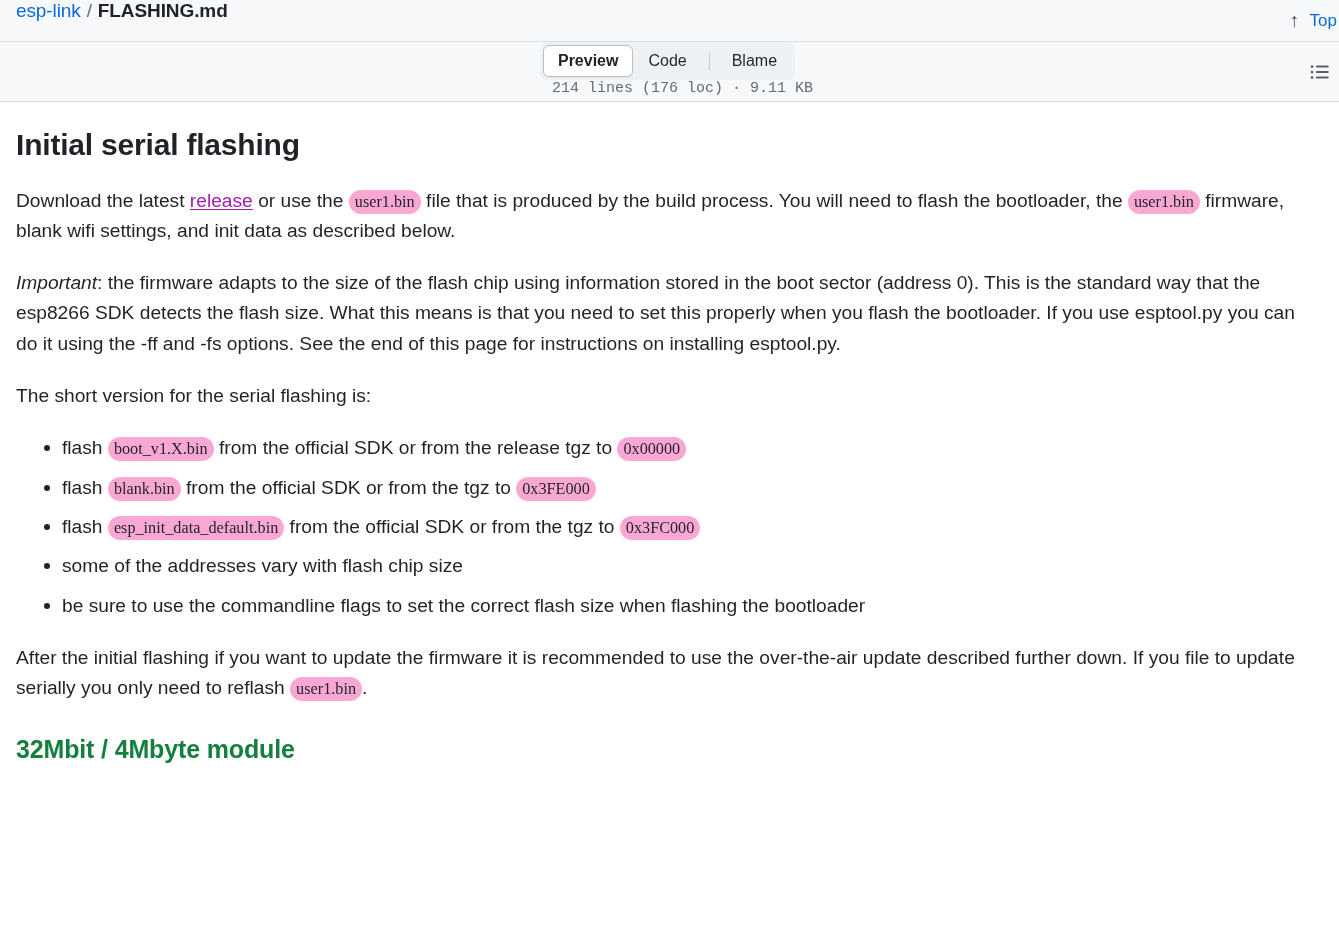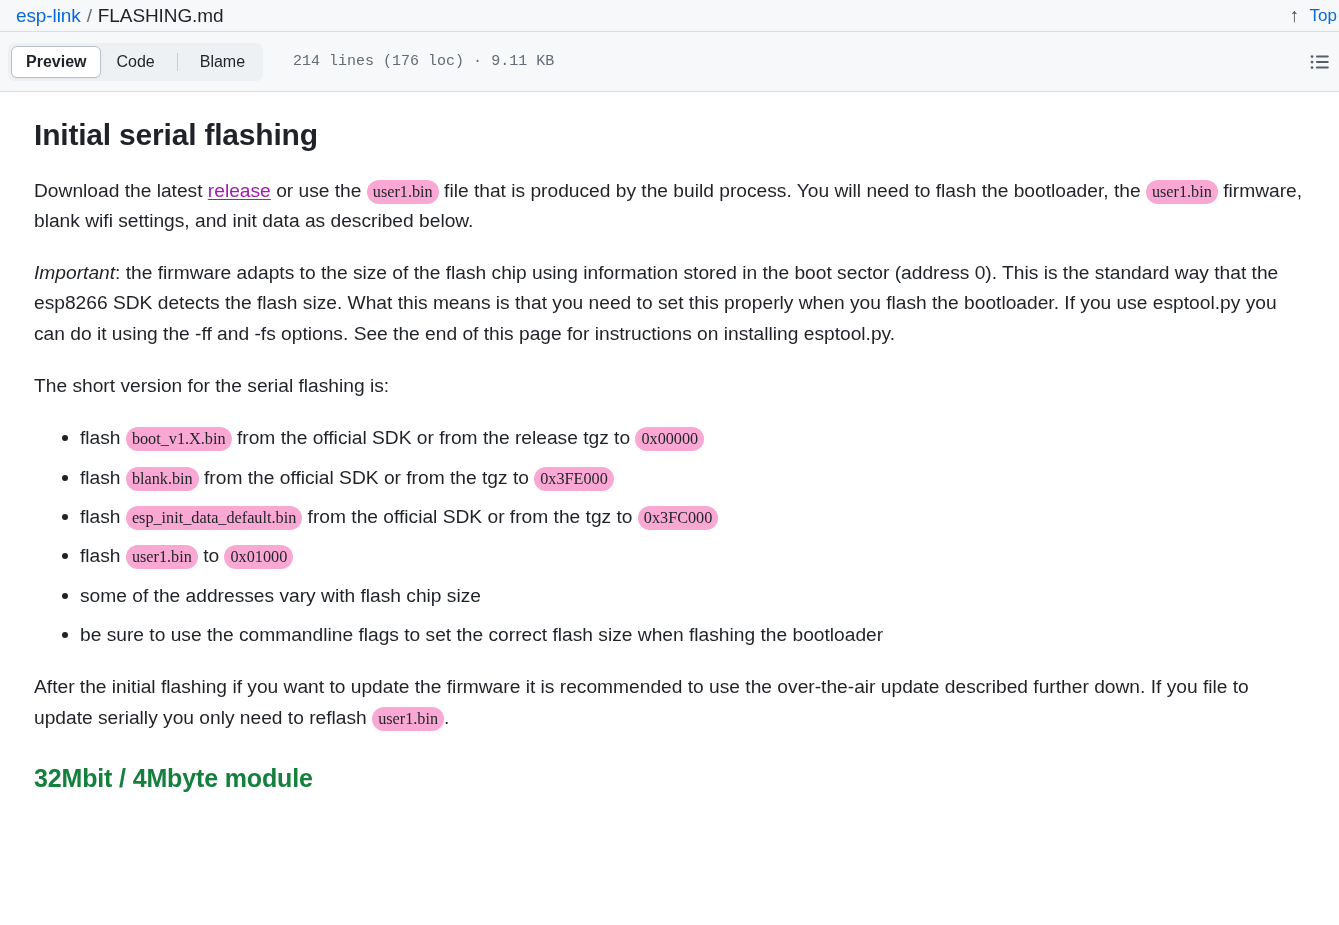--- a/index.html
+++ b/index.html
@@ -7,25 +7,25 @@
     margin: 0; padding: 0;
     width: 1339px; height: 925px;
     overflow: hidden;
     background: #ffffff;
     font-family: "Liberation Sans", sans-serif;
     -webkit-font-smoothing: antialiased;
   }
 
   
   .file-header {
-    height: 32px;
+    height: 42px;
     background: #f6f8fa;
     border-bottom: 1px solid #d8dee4;
     display: flex;
-    align-items: center;
+    align-items: flex-start;
     padding: 0 16px;
     position: relative;
   }
   .breadcrumb {
     display: flex;
     align-items: baseline;
     font-size: 19px;
     color: #1f2328;
     letter-spacing: -0.1px;
   }
@@ -34,21 +34,21 @@
     text-decoration: none;
     cursor: pointer;
   }
   .crumb-sep {
     color: #636c76;
     margin: 0 6px;
     font-weight: 300;
   }
   .crumb-file {
     color: #1f2328;
-    font-weight: 400;
+    font-weight: 700;
   }
 
   .top-anchor {
     position: absolute;
     right: 0px;
     top: 50%;
     transform: translateY(-50%);
     display: flex;
     align-items: center;
     gap: 7px;
@@ -68,20 +68,21 @@
 
   
   .file-toolbar {
     height: 60px;
     background: #f6f8fa;
     border-bottom: 1px solid #d8dee4;
     display: flex;
     align-items: center;
     padding: 0 12px 0 8px;
     position: relative;
+    flex-direction: column;
   }
 
   .segmented {
     display: inline-flex;
     align-items: center;
     background: #eef1f4;
     border-radius: 7px;
     height: 38px;
     padding: 3px;
   }
@@ -158,21 +159,21 @@
     width: 30px; height: 30px;
     display: inline-flex;
     align-items: center;
     justify-content: center;
     cursor: pointer;
     margin-right: 4px;
   }
 
   
   .markdown-body {
-    padding: 24px 34px 0 34px;
+    padding: 24px 34px 0 16px;
     color: #1f2328;
     font-size: 19.2px;
     line-height: 1.58;
     max-width: 1339px;
   }
   .md-h1 {
     font-size: 30px;
     font-weight: 700;
     letter-spacing: -0.2px;
     margin: 0 0 22px 0;
@@ -274,21 +275,20 @@
   <p class="md-p"><span>Download the latest </span><a class="md-link">release</a><span> or use the </span><code class="md-code">user1.bin</code><span> file that is produced by the build process. You will need to flash the bootloader, the </span><code class="md-code">user1.bin</code><span> firmware, blank wifi settings, and init data as described below.</span></p>
 
   <p class="md-p"><em class="md-em">Important</em><span>: the firmware adapts to the size of the flash chip using information stored in the boot sector (address 0). This is the standard way that the esp8266 SDK detects the flash size. What this means is that you need to set this properly when you flash the bootloader. If you use esptool.py you can do it using the -ff and -fs options. See the end of this page for instructions on installing esptool.py.</span></p>
 
   <p class="md-p">The short version for the serial flashing is:</p>
 
   <ul class="md-list">
     <li><span>flash </span><code class="md-code">boot_v1.X.bin</code><span> from the official SDK or from the release tgz to </span><code class="md-code">0x00000</code></li>
     <li><span>flash </span><code class="md-code">blank.bin</code><span> from the official SDK or from the tgz to </span><code class="md-code">0x3FE000</code></li>
     <li><span>flash </span><code class="md-code">esp_init_data_default.bin</code><span> from the official SDK or from the tgz to </span><code class="md-code">0x3FC000</code></li>
-    <li><span>flash </span><code class="md-code">user1.bin</code><span> to </span><code class="md-code">0x01000</code></li>
     <li><span>some of the addresses vary with flash chip size</span></li>
     <li><span>be sure to use the commandline flags to set the correct flash size when flashing the bootloader</span></li>
   </ul>
 
   <p class="md-p"><span>After the initial flashing if you want to update the firmware it is recommended to use the over-the-air update described further down. If you file to update serially you only need to reflash </span><code class="md-code">user1.bin</code><span>.</span></p>
 
   <h2 class="md-h2">32Mbit / 4Mbyte module</h2>
 
 </div>
 

